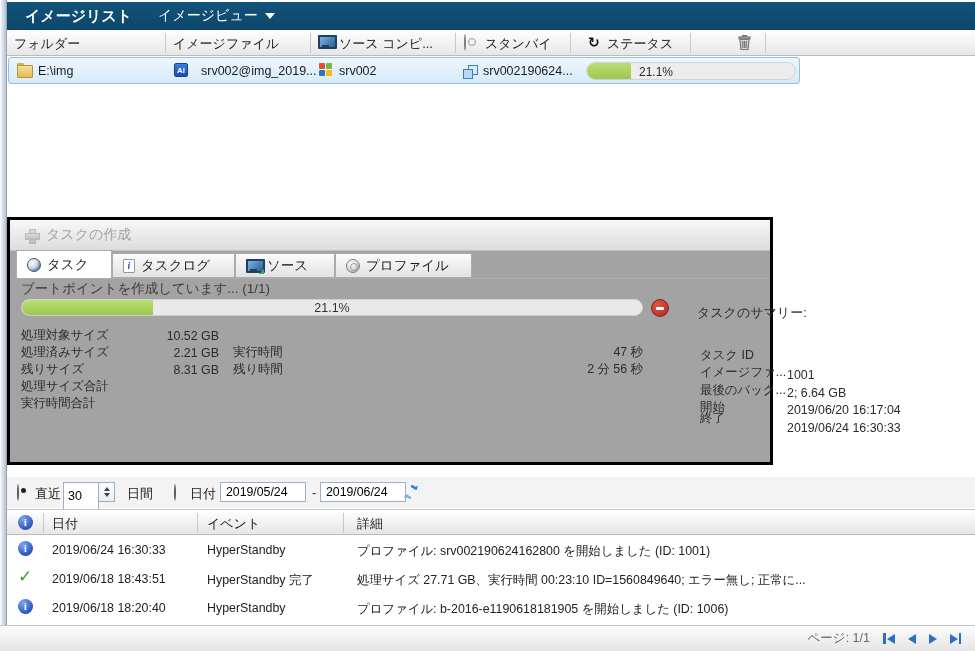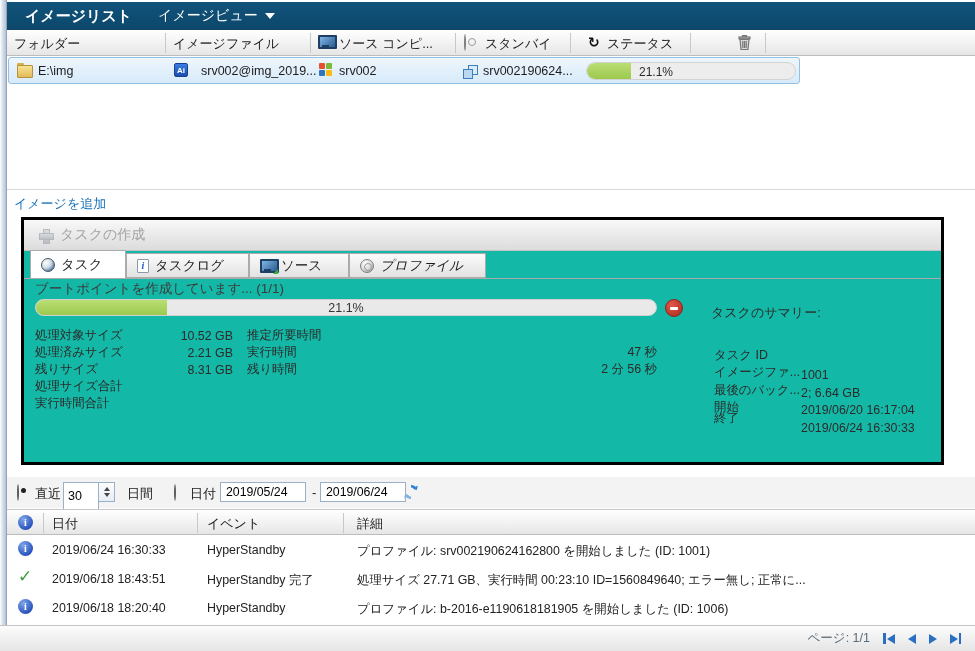--- a/index.html
+++ b/index.html
@@ -85,34 +85,34 @@
     background:#ededed; border:1px solid #d2d2d2; border-radius:9px; overflow:hidden; }
   .pill .fill { position:absolute; left:0; top:0; bottom:0; background:linear-gradient(#bade74,#9cc94e);
     border-radius:9px 0 0 9px; }
   .pill .txt { position:absolute; left:0; right:70px; top:2px; text-align:center; font-size:12px; color:#2a2a2a; }
 
   
   .linkrow { position:absolute; left:7px; top:189px; right:0; height:26px; border-top:1px solid #d8d8d8; }
   .linkrow a { position:absolute; left:7px; top:5px; color:#1871b8; font-size:13px; text-decoration:none; cursor:pointer; }
 
   
-  .taskpanel { position:absolute; left:21px; top:217px; width:923px; height:248px;
-    border:3px solid #000; background:#14b8a6; }
+  .taskpanel { position:absolute; left:7px; top:217px; width:766px; height:248px;
+    border:3px solid #000; background:#a3a3a3; }
   .tp-header { height:31px; background:linear-gradient(#f8f8f8,#dcdcdc); border-bottom:1px solid #c2c2c2;
     display:flex; align-items:center; gap:8px; padding-left:15px; color:#a3a3a3; font-size:14px; }
   .tp-header .plus-ic { opacity:.55; }
   .tp-tabs { position:relative; height:28px; border-bottom:1px solid #ababab; }
   .tab { position:absolute; bottom:0; display:flex; align-items:center; gap:6px; font-size:13.5px;
     padding:0 10px; cursor:pointer; white-space:nowrap; }
   .tab.active { left:6px; width:96px; height:28px; background:#ffffff;
     border:1px solid #ababab; border-bottom:none; z-index:2; }
   .tab.inactive { height:25px; background:linear-gradient(#fbfbfb,#e2e2e2); border:1px solid #ababab; }
   .tab.t2 { left:102px; width:123px; }
   .tab.t3 { left:225px; width:100px; }
-  .tab.t4 { left:325px; width:137px;font-style:italic; }
+  .tab.t4 { left:325px; width:137px; }
 
   .tp-status { position:absolute; left:11px; top:280px; font-size:13.5px; color:#3c3c3c; }
   .tp-bar { position:absolute; left:11px; top:299px; width:622px; height:17px;
     background:#e9e9e9; border:1px solid #d0d0d0; border-radius:9px; overflow:hidden; }
   .tp-bar .fill { position:absolute; left:0; top:0; bottom:0; background:linear-gradient(#bade74,#9cc94e); }
   .tp-bar .txt { position:absolute; left:0; right:0; top:1px; text-align:center; font-size:12.5px; color:#333; }
   .stop-btn { position:absolute; left:641px; top:299px; width:18px; height:18px; border-radius:50%;
     background:radial-gradient(circle at 35% 30%, #e2554a, #c0392b 65%, #96251a);
     border:1px solid #8c241d; cursor:pointer; }
   .stop-btn::after { content:""; position:absolute; left:4px; top:7px; width:8px; height:2.5px; background:#fff; border-radius:1px; }
@@ -230,23 +230,20 @@
       </span>
     <span class="cell" style="left:330px">srv002</span>
     <span class="ic" style="left:454px;top:7px"><span class="copy-ic"></span></span>
     <span class="cell" style="left:474px">srv002190624...</span>
     <span class="pill">
       <span class="fill" style="width: 21.1%;"></span>
       <span class="txt">21.1%</span>
     </span>
   </div>
 
-  <div class="linkrow">
-    <a>イメージを追加</a>
-  </div>
 
   <div class="taskpanel">
     <div class="tp-header">
       <span class="plus-ic"></span>
       <span>タスクの作成</span>
     </div>
     <div class="tp-tabs">
       <div class="tab active">
         <span class="sphere-ic"></span>
         <span>タスク</span>
@@ -272,21 +269,20 @@
     <div class="tp-bar" style="top:79px">
       <span class="fill" style="width: 21.1%;"></span>
       <span class="txt">21.1%</span>
     </div>
     <div class="stop-btn" style="top:79px" title=""></div>
 
     <div class="stats" style="top:107px">
       <div class="srow">
         <span class="l1">処理対象サイズ</span>
         <span class="v1">10.52 GB</span>
-        <span class="l2">推定所要時間</span>
       </div>
       <div class="srow">
         <span class="l1">処理済みサイズ</span>
         <span class="v1">2.21 GB</span>
         <span class="l2">実行時間</span>
         <span class="v2">47 秒</span>
       </div>
       <div class="srow">
         <span class="l1">残りサイズ</span>
         <span class="v1">8.31 GB</span>

